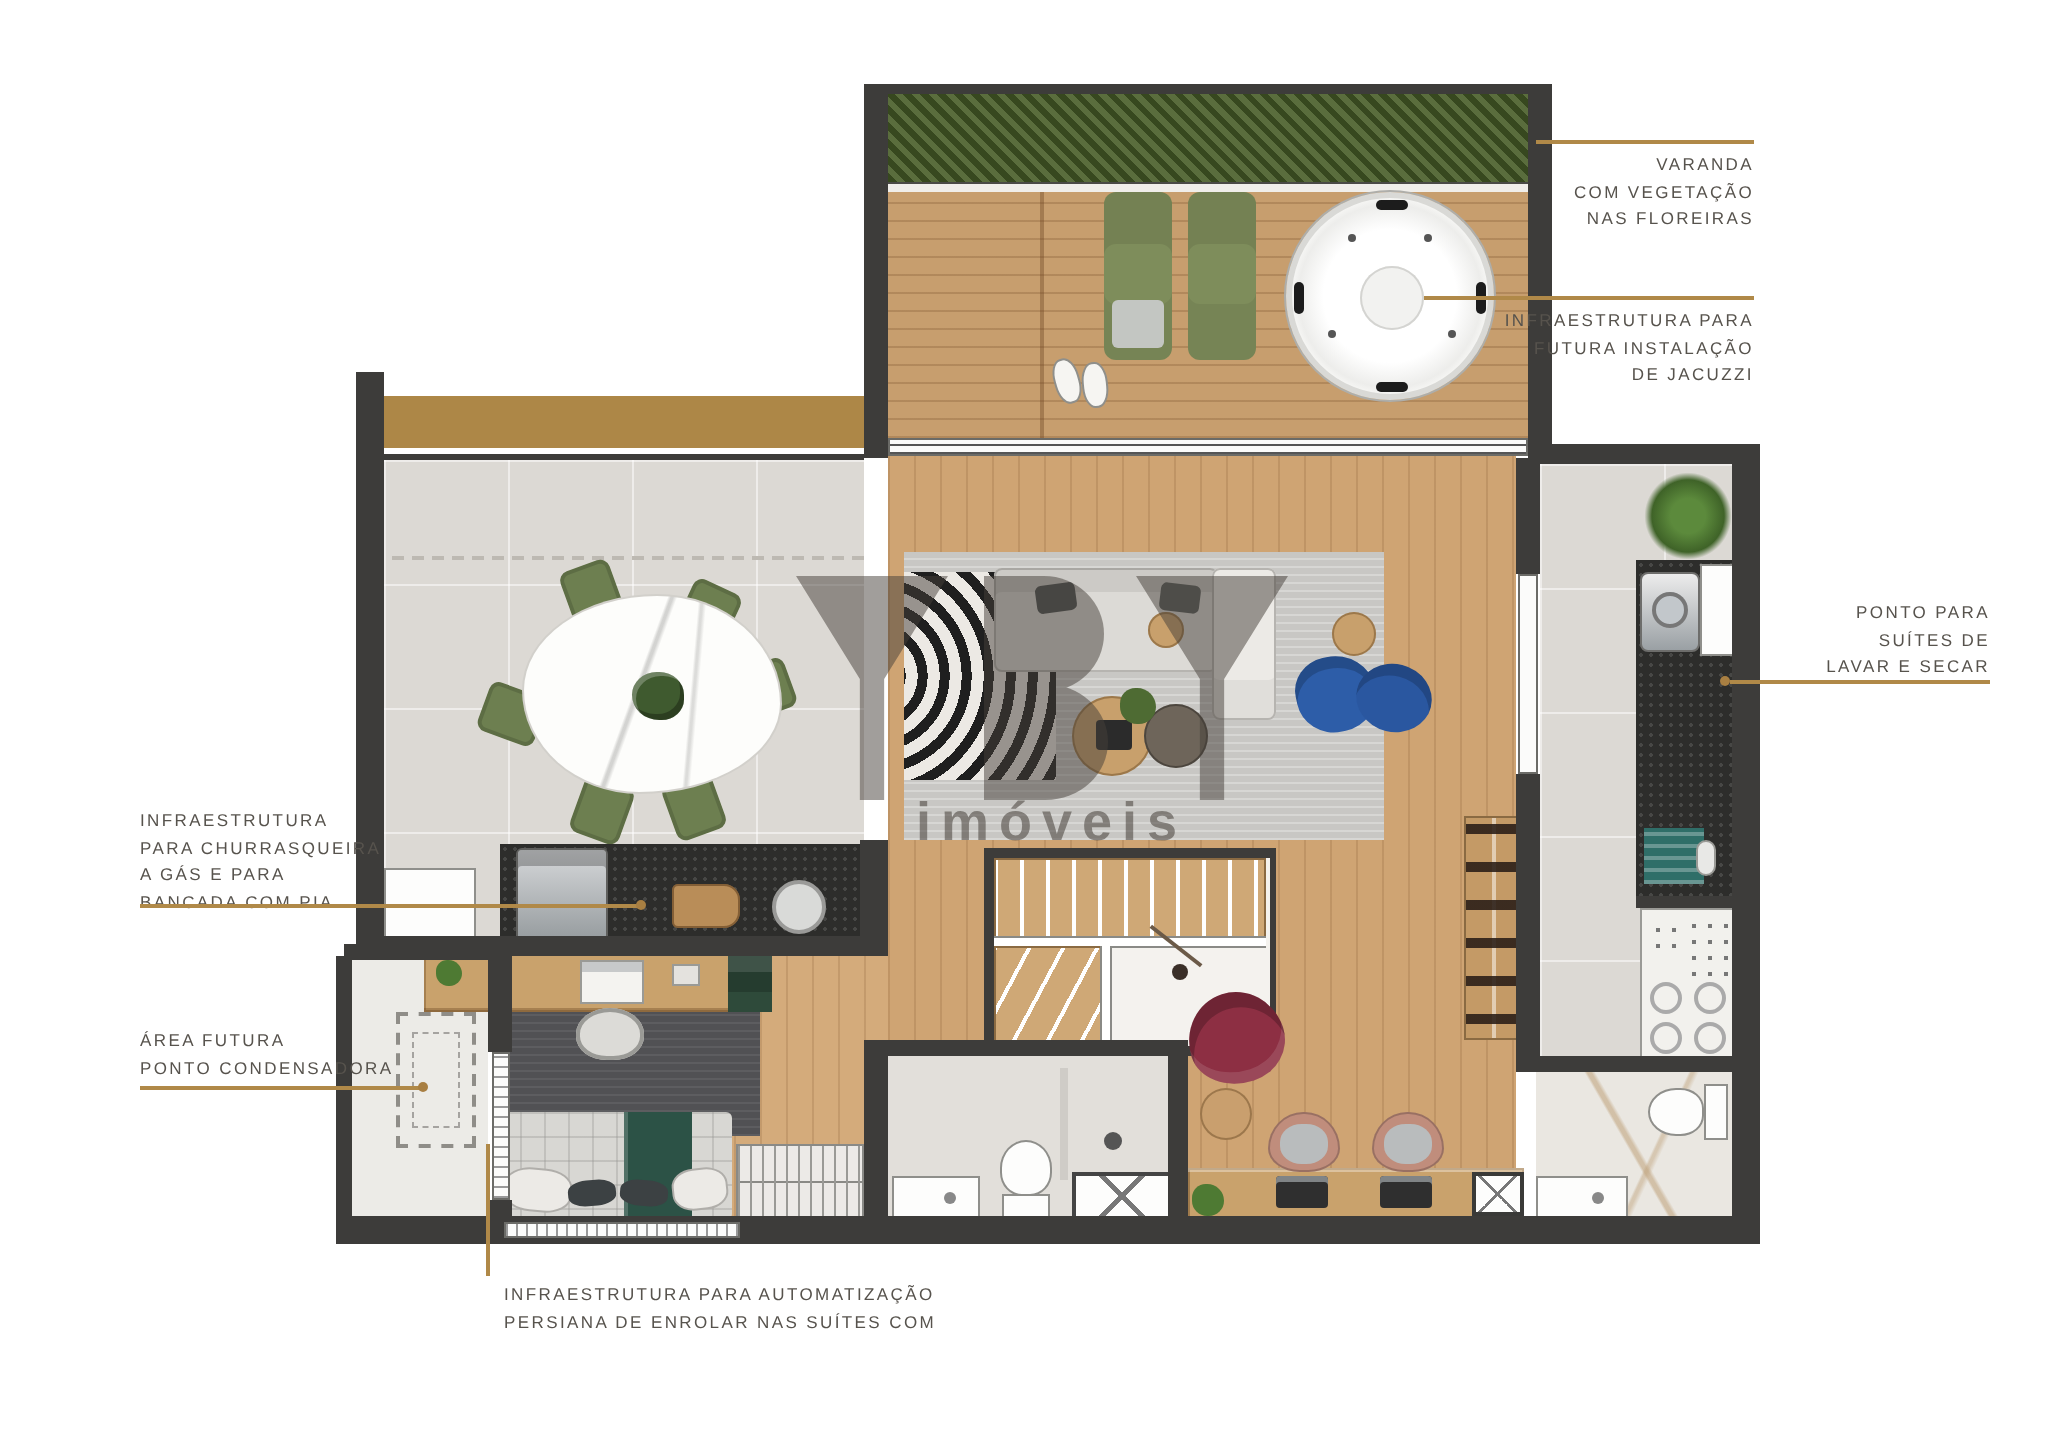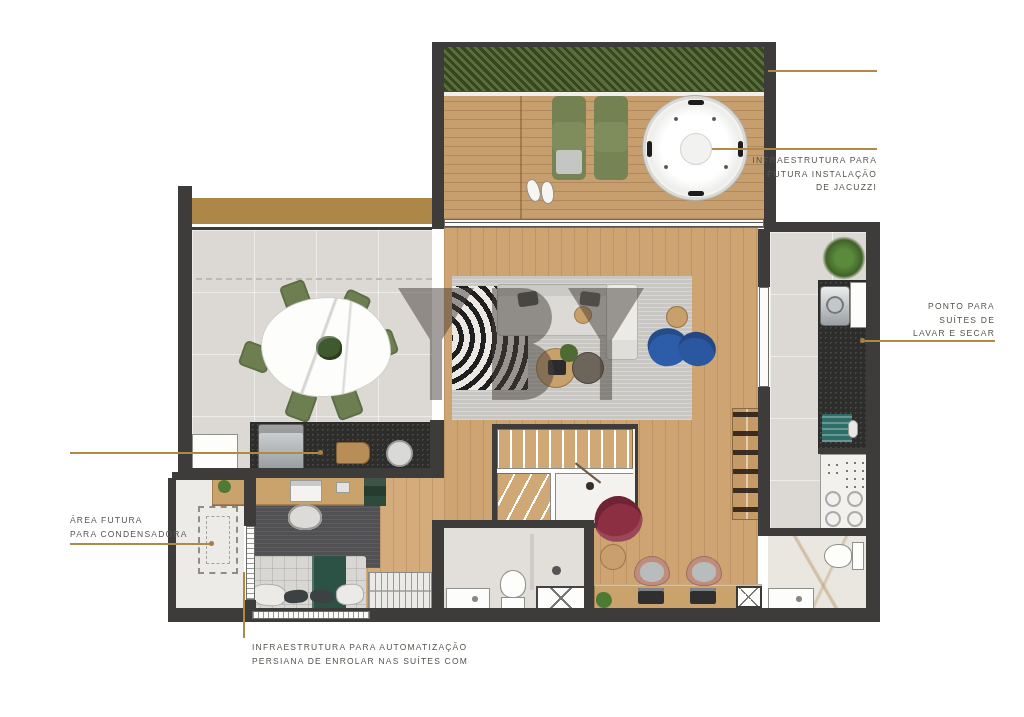--- a/index.html
+++ b/index.html
@@ -193,44 +193,56 @@
 
   <div class="wm" style="left:398px;top:288px;width:250px;height:116px;">
     <div class="yshape" style="left:0;top:0;width:76px;height:112px;"></div>
     <div class="abs" style="left:94px;top:0;width:64px;height:112px;">
       <div class="glyph" style="left:0;top:0;width:18px;height:112px;"></div>
       <div class="glyph" style="left:8px;top:0;width:52px;height:58px;border-radius:0 60% 60% 0 / 0 52% 52% 0;"></div>
       <div class="glyph" style="left:8px;top:54px;width:54px;height:58px;border-radius:0 60% 60% 0 / 0 52% 52% 0;"></div>
     </div>
     <div class="yshape" style="left:170px;top:0;width:76px;height:112px;"></div>
   </div>
+  <div class="wm-sub" style="left:458px;top:396px;">imóveis</div>
 
   <div class="lead" style="left:768px;top:70px;width:109px;height:2px;"></div>
+  <div class="lbl r" style="left:697px;top:76px;width:180px;">
+    <span>VARANDA</span>
+    <span>COM VEGETAÇÃO</span>
+    <span>NAS FLOREIRAS</span>
+  </div>
 
   <div class="lead" style="left:712px;top:148px;width:165px;height:2px;"></div>
   <div class="lbl r" style="left:697px;top:154px;width:180px;">
     <span>INFRAESTRUTURA PARA</span>
     <span>FUTURA INSTALAÇÃO</span>
     <span>DE JACUZZI</span>
   </div>
 
   <div class="lbl r" style="left:845px;top:300px;width:150px;text-align:right;">
     <span>PONTO PARA</span>
     <span>SUÍTES DE</span>
     <span>LAVAR E SECAR</span>
   </div>
   <div class="lead" style="left:865px;top:340px;width:130px;height:2px;"></div>
   <div class="dot" style="left:860px;top:338px;"></div>
 
+  <div class="lbl" style="left:70px;top:404px;width:180px;">
+    <span>INFRAESTRUTURA</span>
+    <span>PARA CHURRASQUEIRA</span>
+    <span>A GÁS E PARA</span>
+    <span>BANCADA COM PIA</span>
+  </div>
   <div class="lead" style="left:70px;top:452px;width:250px;height:2px;"></div>
   <div class="dot" style="left:318px;top:450px;"></div>
 
   <div class="lbl" style="left:70px;top:514px;width:180px;">
     <span>ÁREA FUTURA</span>
-    <span>PARA CONDENSADORA</span>
+    <span>PONTO CONDENSADORA</span>
   </div>
   <div class="lead" style="left:70px;top:543px;width:141px;height:2px;"></div>
   <div class="dot" style="left:209px;top:541px;"></div>
 
   <div class="lead" style="left:243px;top:572px;width:2px;height:66px;"></div>
   <div class="lbl" style="left:252px;top:641px;width:320px;">
     <span>INFRAESTRUTURA PARA AUTOMATIZAÇÃO</span>
     <span>PERSIANA DE ENROLAR NAS SUÍTES COM</span>
   </div>
 

